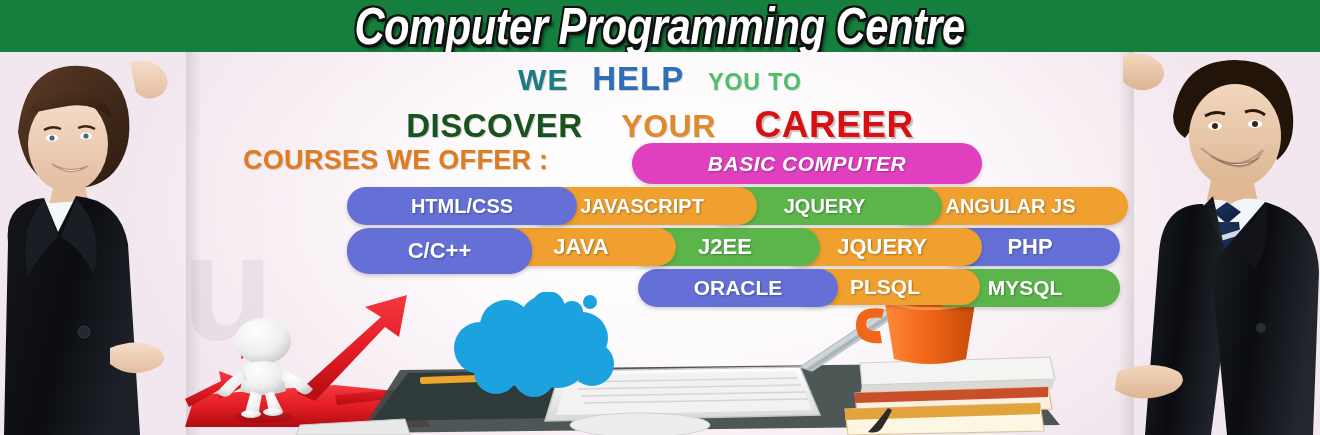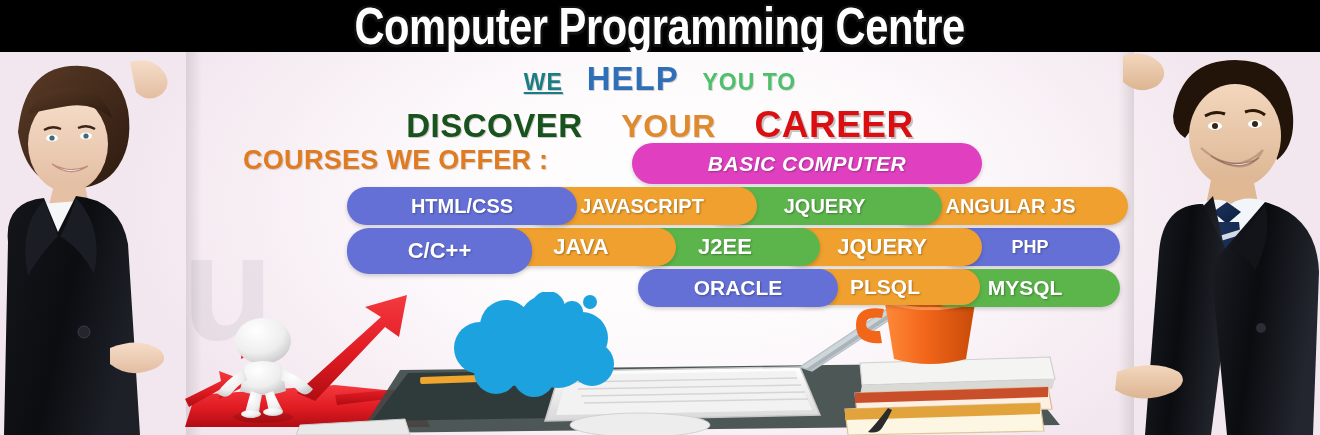--- a/index.html
+++ b/index.html
@@ -13,22 +13,22 @@
     position: relative;
     width: 1320px; height: 435px;
     overflow: hidden;
     background: #ffffff;
   }
 
   
   #title-bar {
     position: absolute; left: 0; top: 0;
     width: 1320px; height: 52px;
-    background: #000000;
-    display: flex; align-items: center; justify-content: center;
+    background: #15803d;
+    display: flex; align-items: center; justify-content: center; font-style: italic;
   }
   #title-text {
     font-family: "Liberation Sans", sans-serif;
     font-weight: 700;
     font-size: 43px;
     letter-spacing: -0.5px;
     color: #ffffff;
     transform: scaleY(1.22) scaleX(0.97);
     text-shadow:
       -2px 0 0 #111, 2px 0 0 #111, 0 -2px 0 #111, 0 2px 0 #111,
@@ -57,21 +57,21 @@
   #watermark {
     position: absolute; left: 20px; top: 150px;
     font-size: 150px; font-weight: 700; color: rgba(120,110,125,0.10);
     letter-spacing: 6px; user-select: none;
   }
 
   
   #tagline { position: absolute; left: 0; top: 8px; width: 1320px; text-align: center; }
   .tag-line1 { font-size: 25px; font-weight: 700; letter-spacing: 1px; white-space: nowrap; }
   .tag-line2 { font-size: 33px; font-weight: 700; letter-spacing: 0.5px; white-space: nowrap; margin-top: 6px; }
-  .tag-we     { color: #1b7d84; font-size: 23px; text-shadow: 1px 1px 0 rgba(0,0,0,0.18); text-decoration: underline; }
+  .tag-we     { color: #1b7d84; font-size: 30px; text-shadow: 1px 1px 0 rgba(0,0,0,0.18); }
   .tag-help   { color: #2f6fb8; font-size: 33px; text-shadow: 1px 1px 0 rgba(0,0,0,0.18); }
   .tag-youto  { color: #4ec06b; font-size: 23px; text-shadow: 1px 1px 0 rgba(0,0,0,0.15); }
   .tag-disc   { color: #18521c; font-size: 33px; text-shadow: 1px 1px 0 rgba(0,0,0,0.2); }
   .tag-your   { color: #e08a2e; font-size: 32px; text-shadow: 1px 1px 0 rgba(0,0,0,0.15); }
   .tag-career { color: #d90f12; font-size: 37px; text-shadow: 2px 2px 0 rgba(0,0,0,0.22); }
 
   
   #courses-heading {
     position: absolute; left: 243px; top: 93px;
     font-size: 27px; font-weight: 700; color: #e07b20;
@@ -102,21 +102,21 @@
   #pill-htmlcss   { left: 347px; top: 135px; width: 230px; height: 38px; font-size: 20px; z-index: 5; }
   #pill-javascript{ left: 527px; top: 135px; width: 230px; height: 38px; font-size: 20px; z-index: 4; }
   #pill-jquery    { left: 707px; top: 135px; width: 235px; height: 38px; font-size: 20px; z-index: 3; }
   #pill-angularjs { left: 893px; top: 135px; width: 235px; height: 38px; font-size: 20px; z-index: 2; }
 
   
   #pill-ccpp    { left: 347px; top: 176px; width: 185px; height: 46px; font-size: 22px; z-index: 5; }
   #pill-java    { left: 486px; top: 176px; width: 190px; height: 38px; font-size: 22px; z-index: 4; }
   #pill-j2ee    { left: 630px; top: 176px; width: 190px; height: 38px; font-size: 22px; z-index: 3; }
   #pill-android { left: 782px; top: 176px; width: 200px; height: 38px; font-size: 22px; z-index: 2; }
-  #pill-php     { left: 940px; top: 176px; width: 180px; height: 38px; font-size: 18px; z-index: 1; }
+  #pill-php     { left: 940px; top: 176px; width: 180px; height: 38px; font-size: 22px; z-index: 1; }
 
   
   #pill-oracle { left: 638px; top: 217px; width: 200px; height: 38px; font-size: 21px; z-index: 3; }
   #pill-plsql  { left: 790px; top: 217px; width: 190px; height: 36px; font-size: 21px; z-index: 2; }
   #pill-mysql  { left: 930px; top: 217px; width: 190px; height: 38px; font-size: 21px; z-index: 1; }
 
   
   #cloud { position: absolute; left: 440px; top: 240px; width: 200px; height: 105px; z-index: 9; }
   #cloud svg { position: absolute; left: 0; top: 0; }
   #cloud-text {

